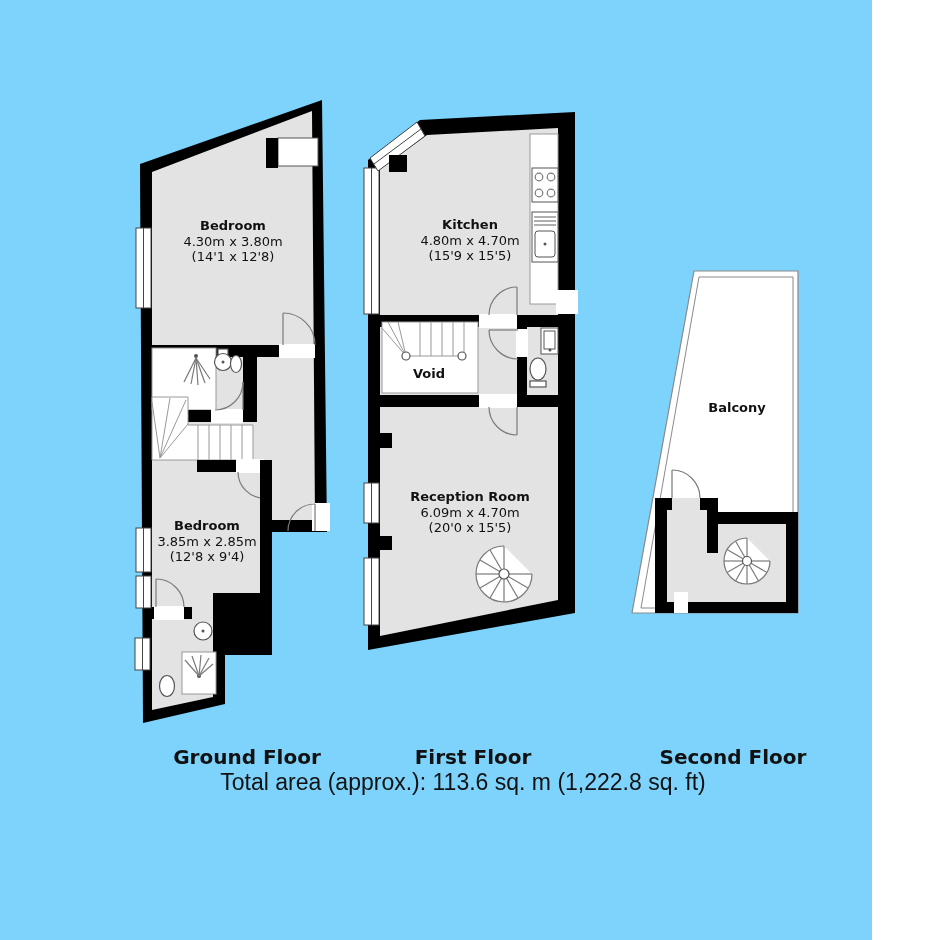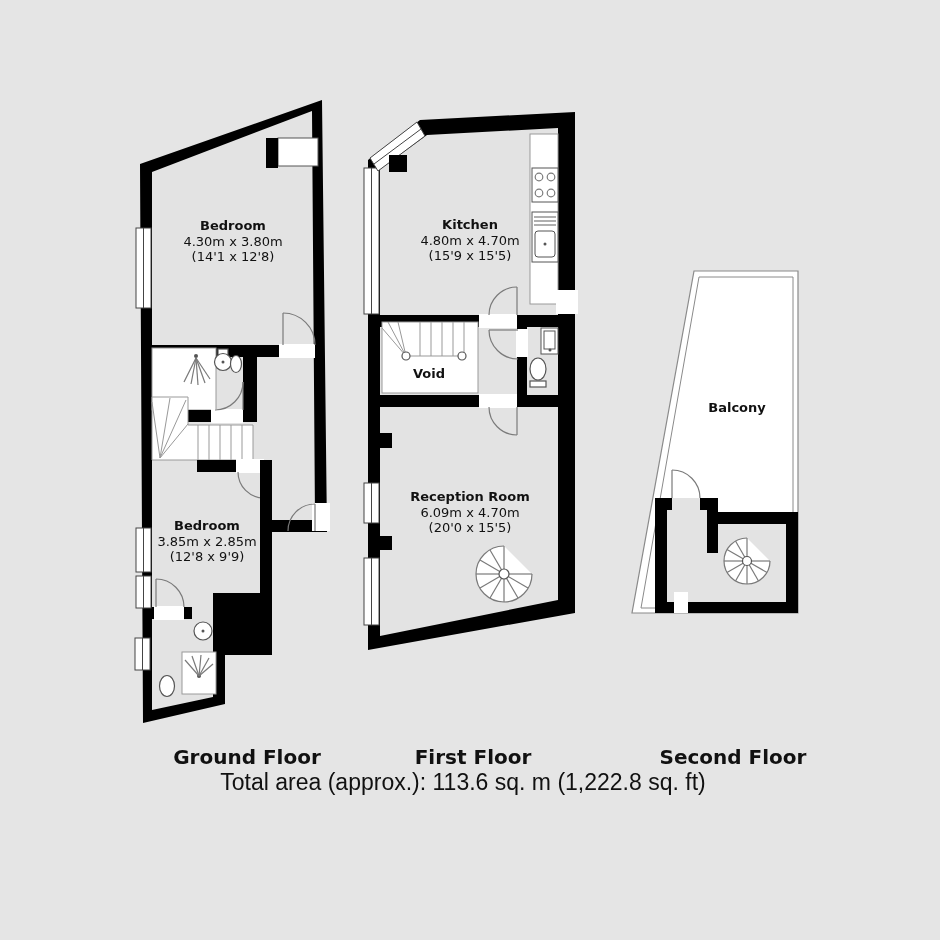--- a/index.html
+++ b/index.html
@@ -1,16 +1,16 @@
 <!DOCTYPE html>
 <html><head>
 <meta charset="utf-8">
 <style>
   html,body{margin:0;padding:0;background:#fff;}
-  .canvas{position:relative;width:940px;height:940px;background:#e5e5e5;overflow:hidden;}
+  .canvas{position:relative;width:872px;height:940px;background:#7dd3fc;overflow:hidden;}
   svg{position:absolute;left:0;top:0;}
   
   .wall{fill:#000;}
   .floor{fill:#e3e3e3;}
   .gap{fill:#fff;}
   .door{stroke:#7a7a7a;fill:none;stroke-width:1.2;}
   .thin{stroke:#7a7a7a;fill:none;stroke-width:1.2;}
   .traybox{fill:#fff;stroke:#9a9a9a;stroke-width:1;}
   .thinbox{fill:#fff;stroke:#555;stroke-width:1;}
   .fix{fill:#fff;stroke:#555;stroke-width:1.2;}
@@ -275,21 +275,21 @@
 
   <div class="room-label" style="left:233px;top:241px">
     <div class="rname">Bedroom</div>
     <div class="rdim">4.30m x 3.80m</div>
     <div class="rdim">(14'1 x 12'8)</div>
   </div>
 
   <div class="room-label" style="left:207px;top:541px">
     <div class="rname">Bedroom</div>
     <div class="rdim">3.85m x 2.85m</div>
-    <div class="rdim">(12'8 x 9'9)</div>
+    <div class="rdim">(12'8 x 9'4)</div>
   </div>
 
   <div class="room-label" style="left:470px;top:240px">
     <div class="rname">Kitchen</div>
     <div class="rdim">4.80m x 4.70m</div>
     <div class="rdim">(15'9 x 15'5)</div>
   </div>
 
   <div class="room-label" style="left:429px;top:374px">
     <div class="rname">Void</div>

